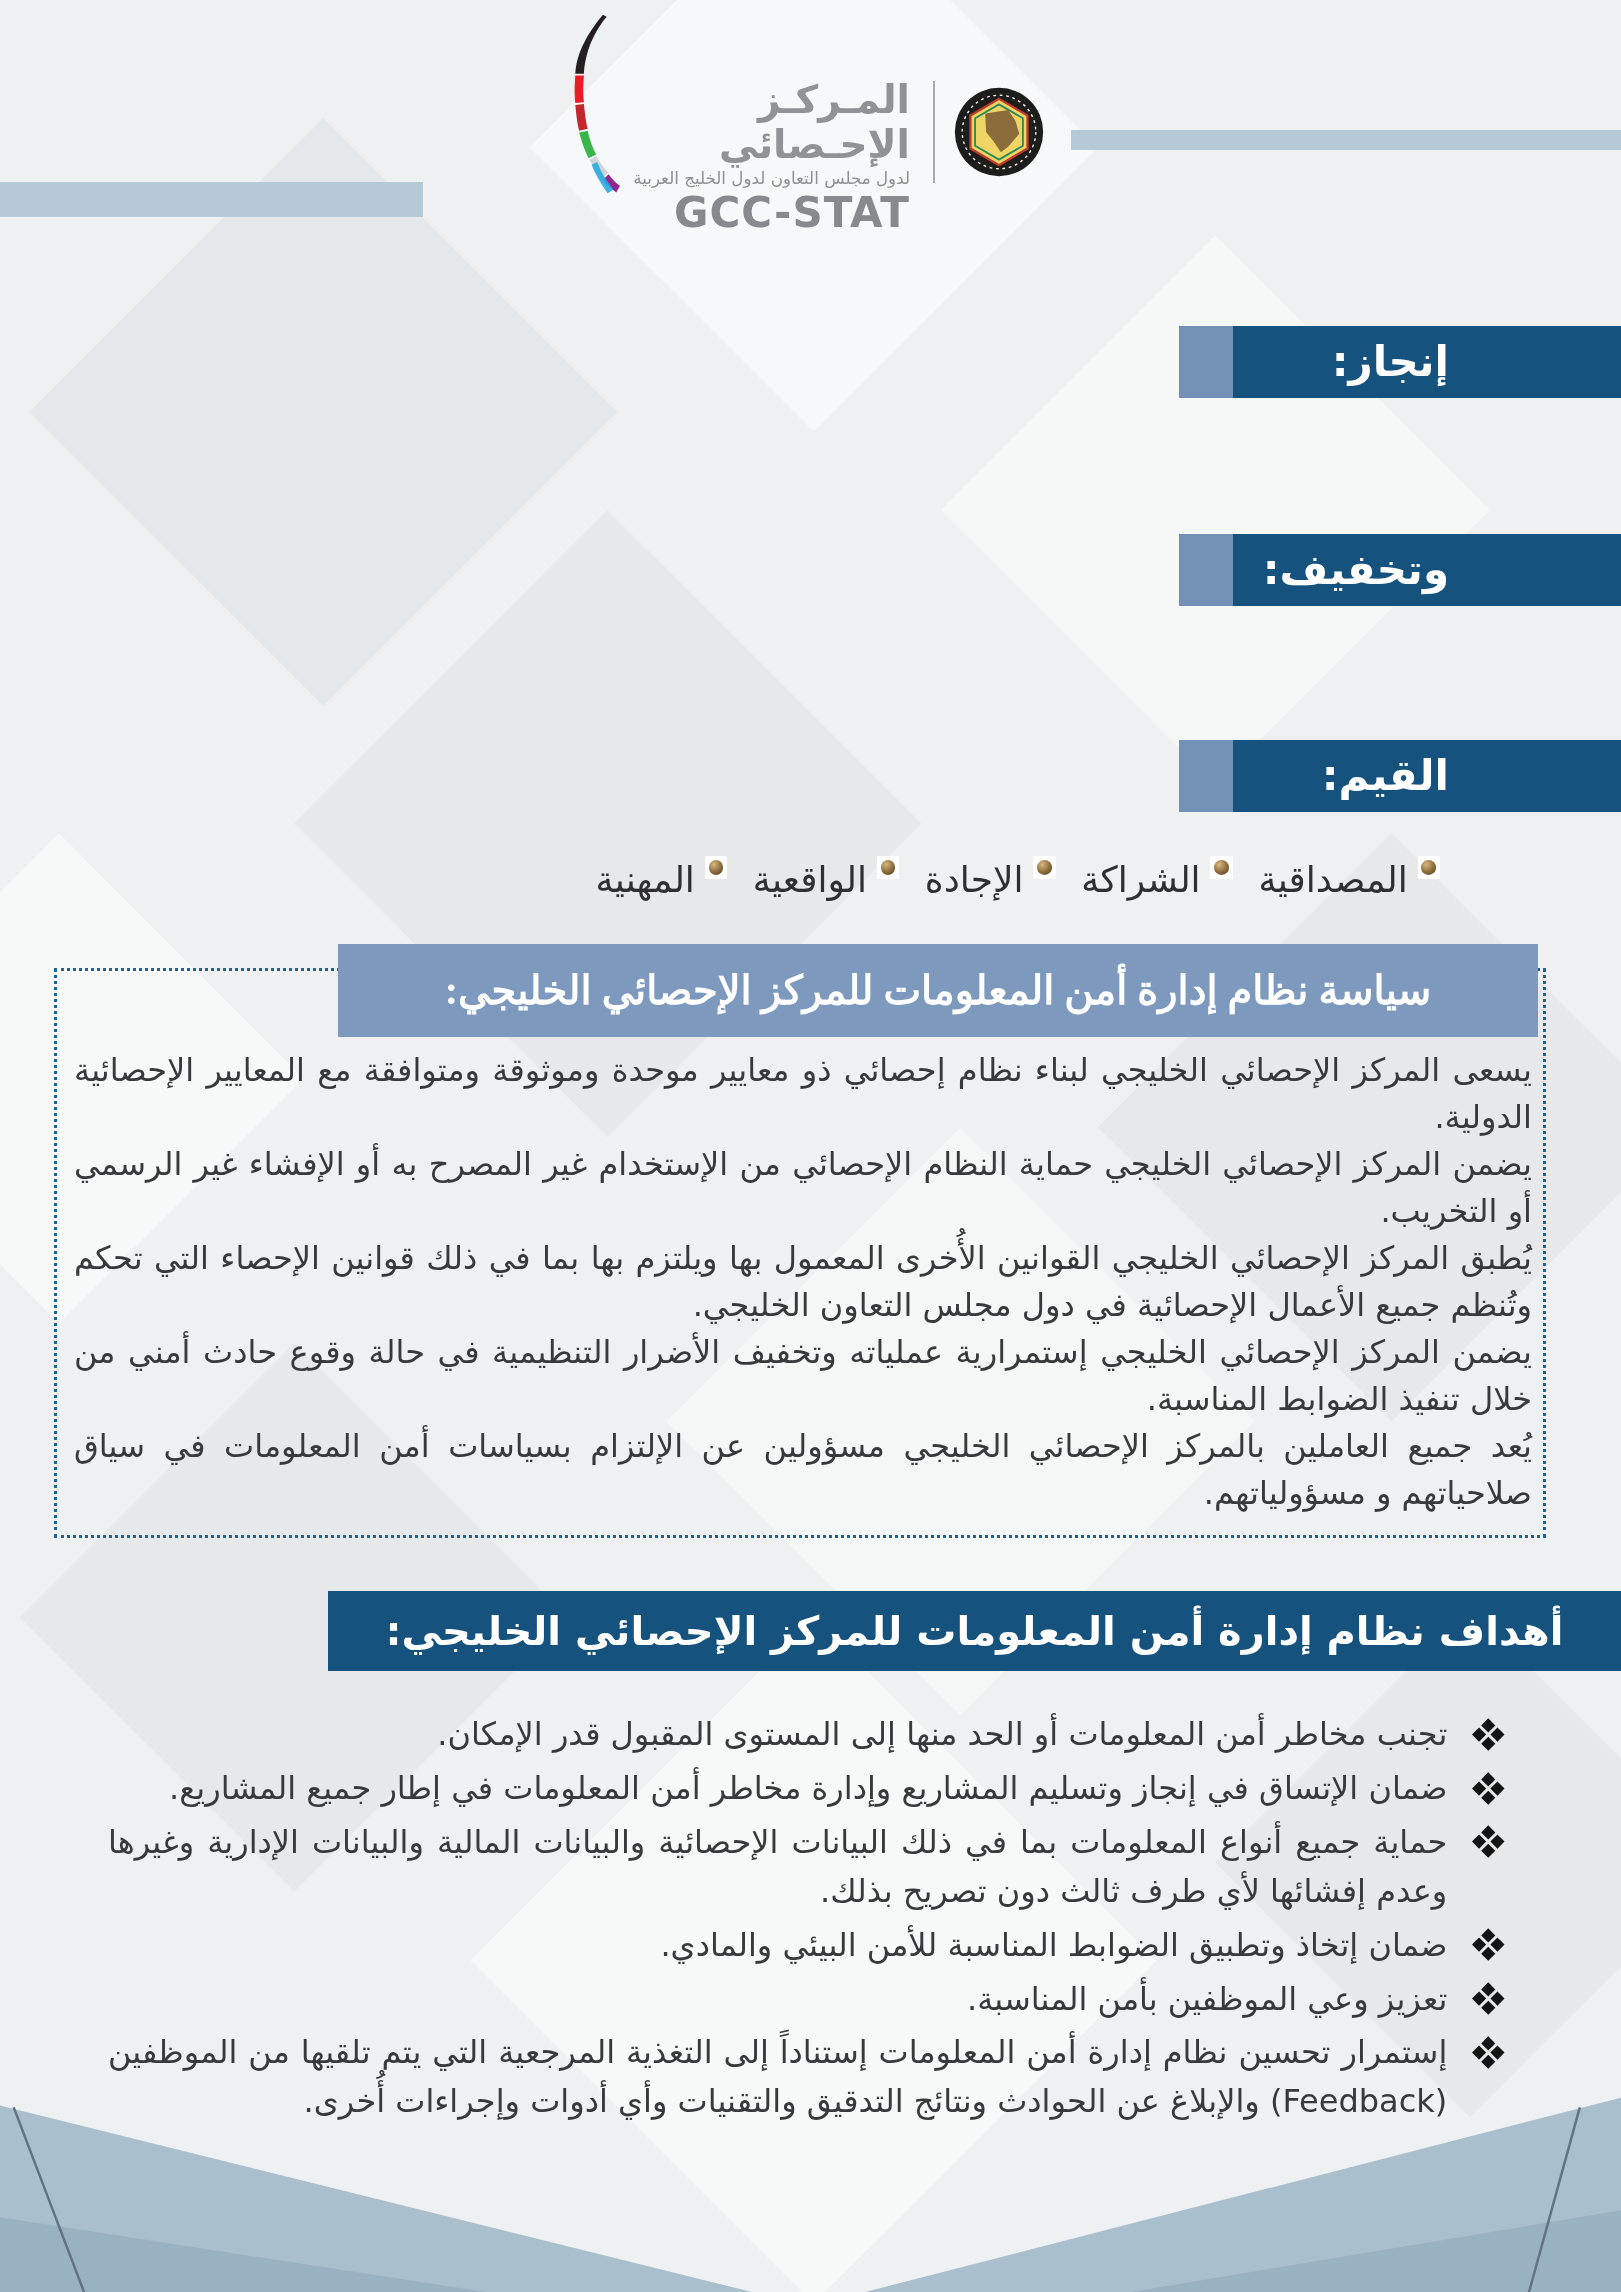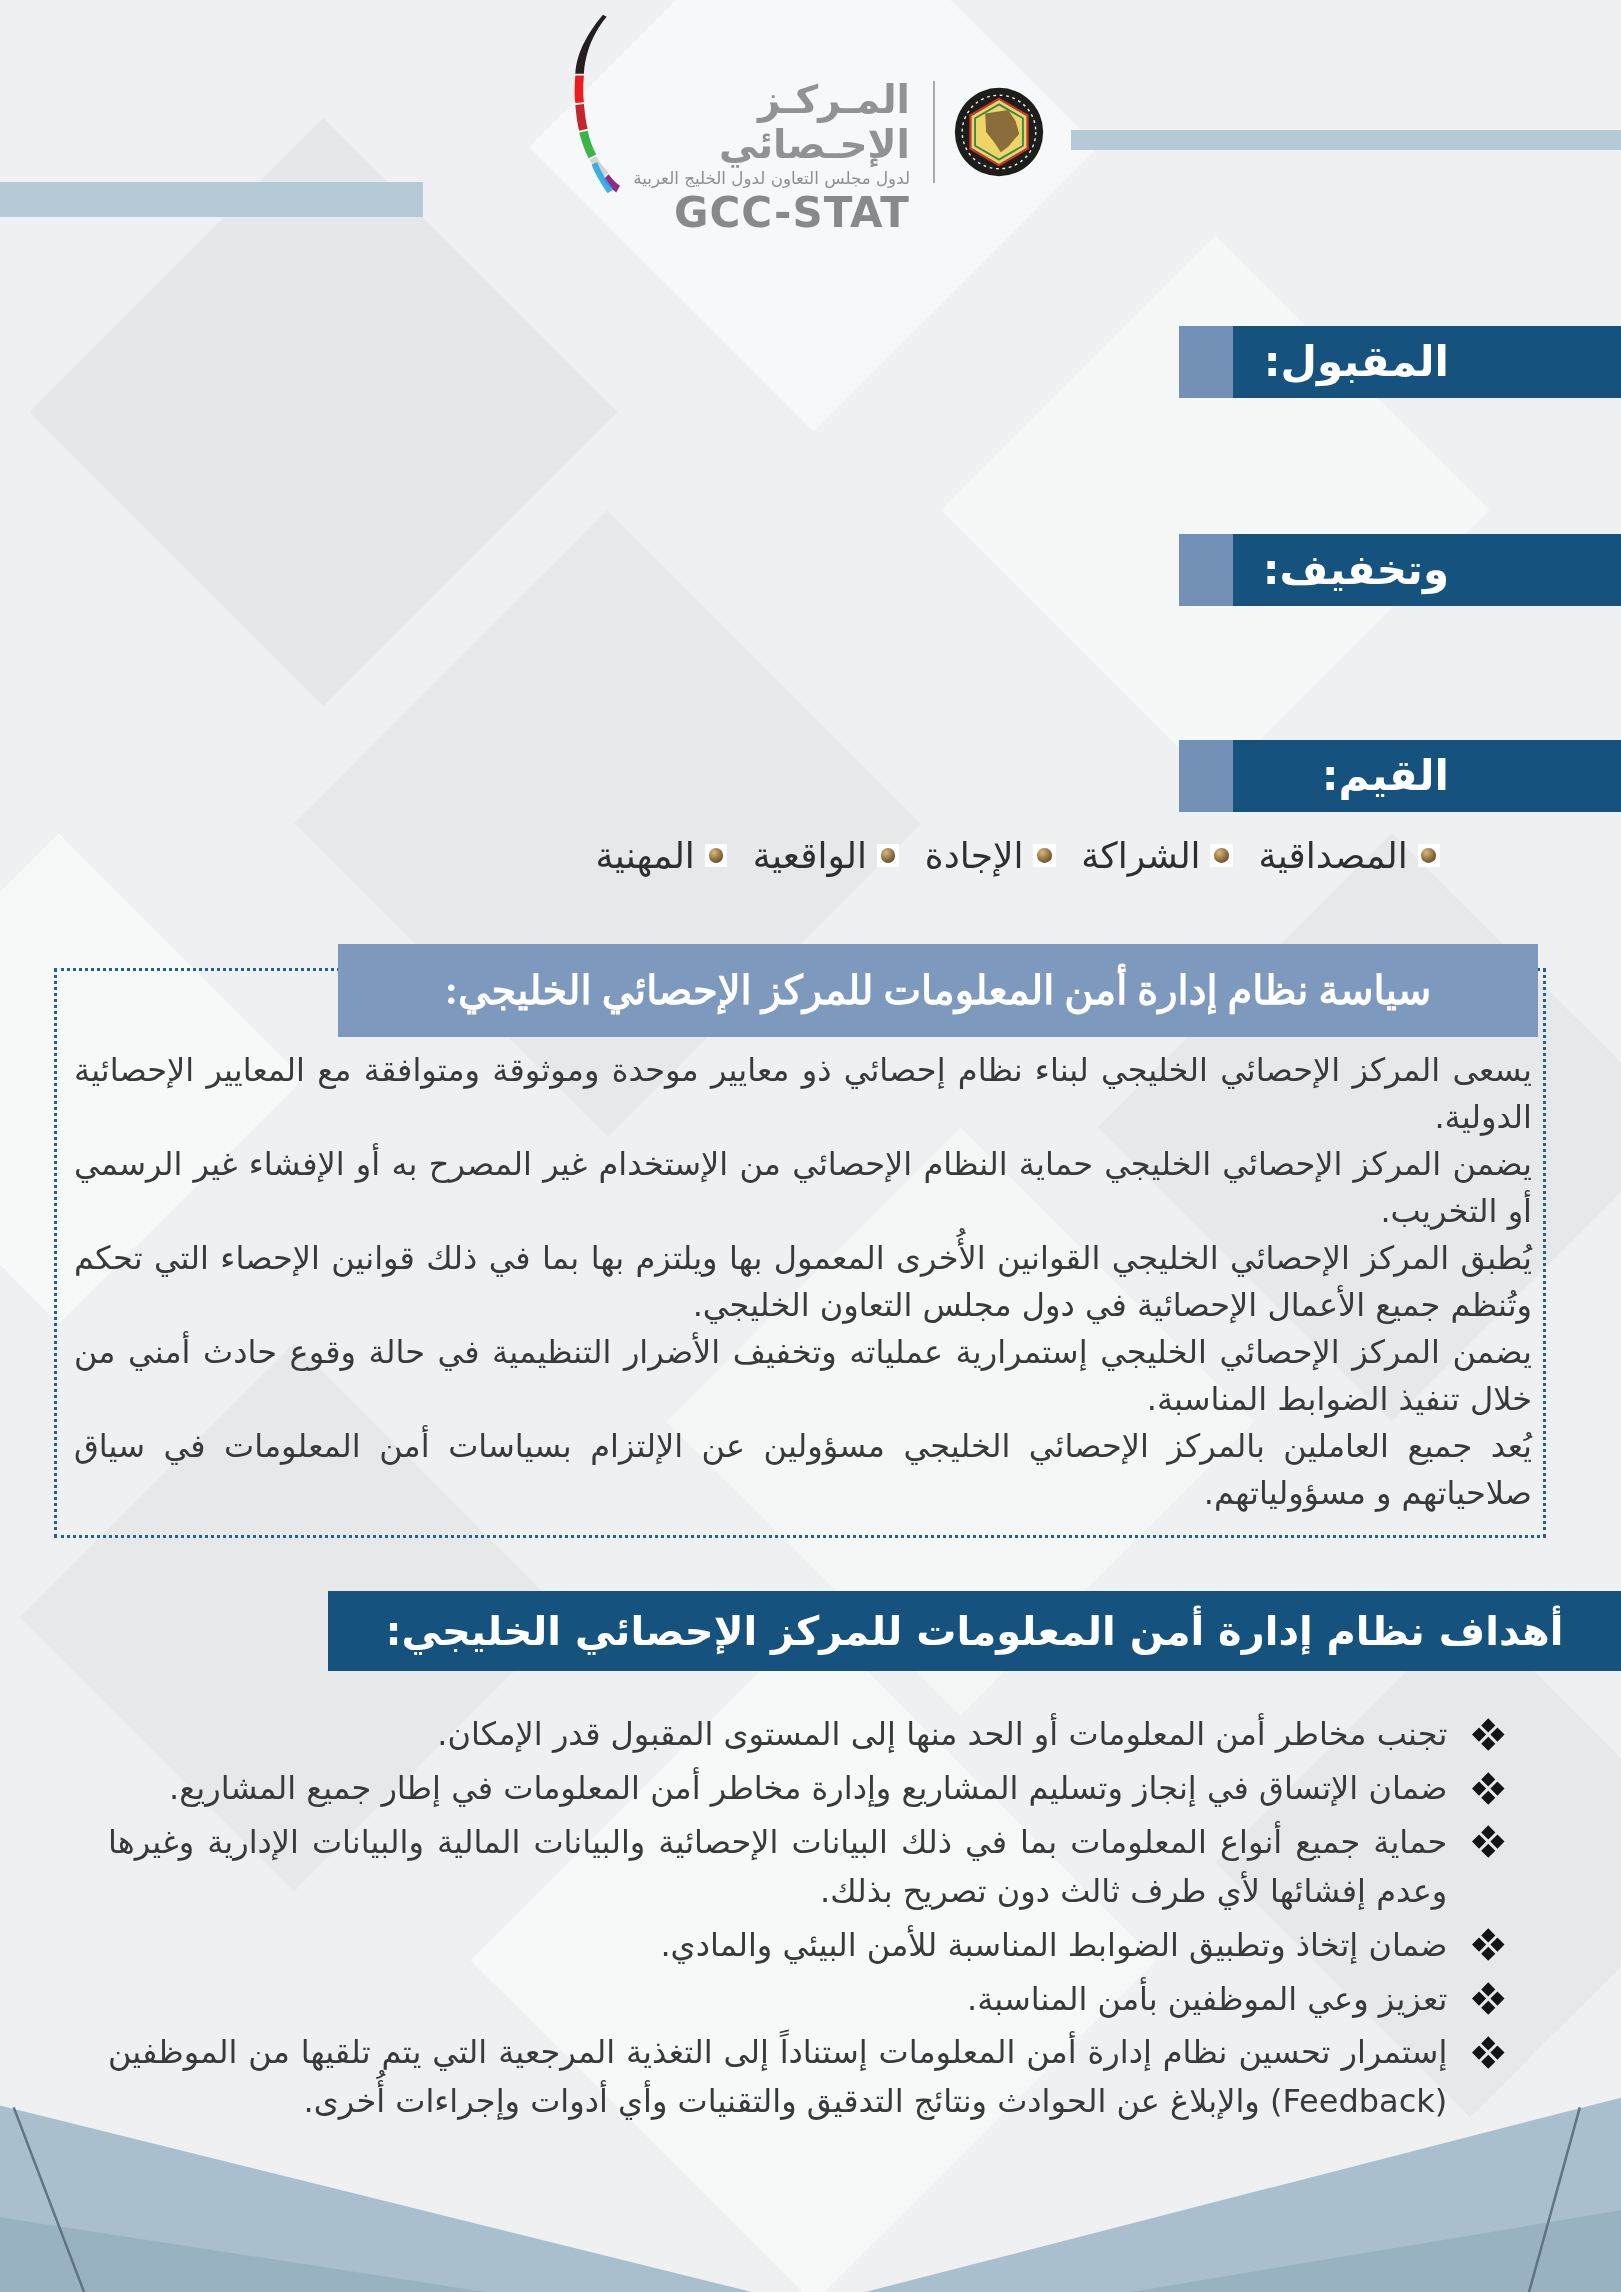--- a/index.html
+++ b/index.html
@@ -31,21 +31,21 @@
   .band-square{width:54px;height:72px;background:#7391b6;}
   .band-bar{left:1233px;width:388px;height:72px;background:#15527e;}
   .band-title{color:#fff;font-size:42px;font-weight:bold;line-height:72px;text-align:right;padding-right:172px;white-space:nowrap;}
   .statement{font-size:36px;color:#2f2f31;white-space:nowrap;}
 
   
   .values-row{display:flex;align-items:center;gap:25.5px;direction:rtl;}
   .value-item{display:flex;align-items:center;gap:9.8px;}
   .value-dot-bg{width:22.5px;height:22.5px;background:#fff;display:flex;align-items:center;justify-content:center;}
   .value-dot{width:14.7px;height:14.7px;border-radius:50%;background:radial-gradient(circle at 35% 30%,#d8b87a,#8a6a3e 55%,#4f3a1c);}
-  .value-label{font-size:36px;color:#2f2f31;}
+  .value-label{font-size:36px;color:#2f2f31;margin-top:24px;}
 
   
   .policy-box{left:54px;top:968px;width:1492px;height:570px;border:3.9px dotted #1e6395;box-sizing:border-box;}
   .policy-titlebar{left:338px;top:944px;width:1200px;height:93px;background:#7e99be;z-index:3;}
   .policy-title{color:#fff;font-size:40px;font-weight:bold;line-height:93px;text-align:center;white-space:nowrap;font-family:Liberation Serif, serif;}
   .policy-body{left:74px;top:1047px;width:1458px;z-index:3;}
   .policy-body p{margin:0;font-size:32px;line-height:47px;color:#39393b;text-align:justify;text-align-last:right;}
 
   
   .objectives-bar{left:328px;top:1591px;width:1293px;height:80px;background:#15527e;}
@@ -108,21 +108,21 @@
       <circle cx="50" cy="50" r="48" fill="#1d1d1b"></circle>
       <circle cx="50" cy="50" r="40" fill="none" stroke="#f7f4ea" stroke-width="1.5" stroke-dasharray="3 4"></circle>
       <polygon points="50,14 81,32 81,68 50,86 19,68 19,32" fill="#f0d465" stroke="#c0392b" stroke-width="2.5"></polygon>
       <polygon points="50,20 76,35 76,65 50,80 24,65 24,35" fill="none" stroke="#2e8b57" stroke-width="2"></polygon>
       <path d="M35,30 L60,26 L68,38 L72,52 L60,66 L52,72 L44,60 L36,50 Z" fill="#8a6d3b"></path>
     </svg>
   </header>
 
   <div class="layer band-square" style="left:1179px;top:326px;"></div>
   <div class="layer band-bar" style="top:326px;">
-    <h2 class="band-title" style="margin:0;">المقبول:</h2>
+    <h2 class="band-title" style="margin:0;">إنجاز:</h2>
   </div>
 
   <div class="layer band-square" style="left:1179px;top:534px;"></div>
   <div class="layer band-bar" style="top:534px;">
     <h2 class="band-title" style="margin:0;">وتخفيف:</h2>
   </div>
 
   <div class="layer band-square" style="left:1179px;top:740px;"></div>
   <div class="layer band-bar" style="top:740px;">
     <h2 class="band-title" style="margin:0;">القيم:</h2>

